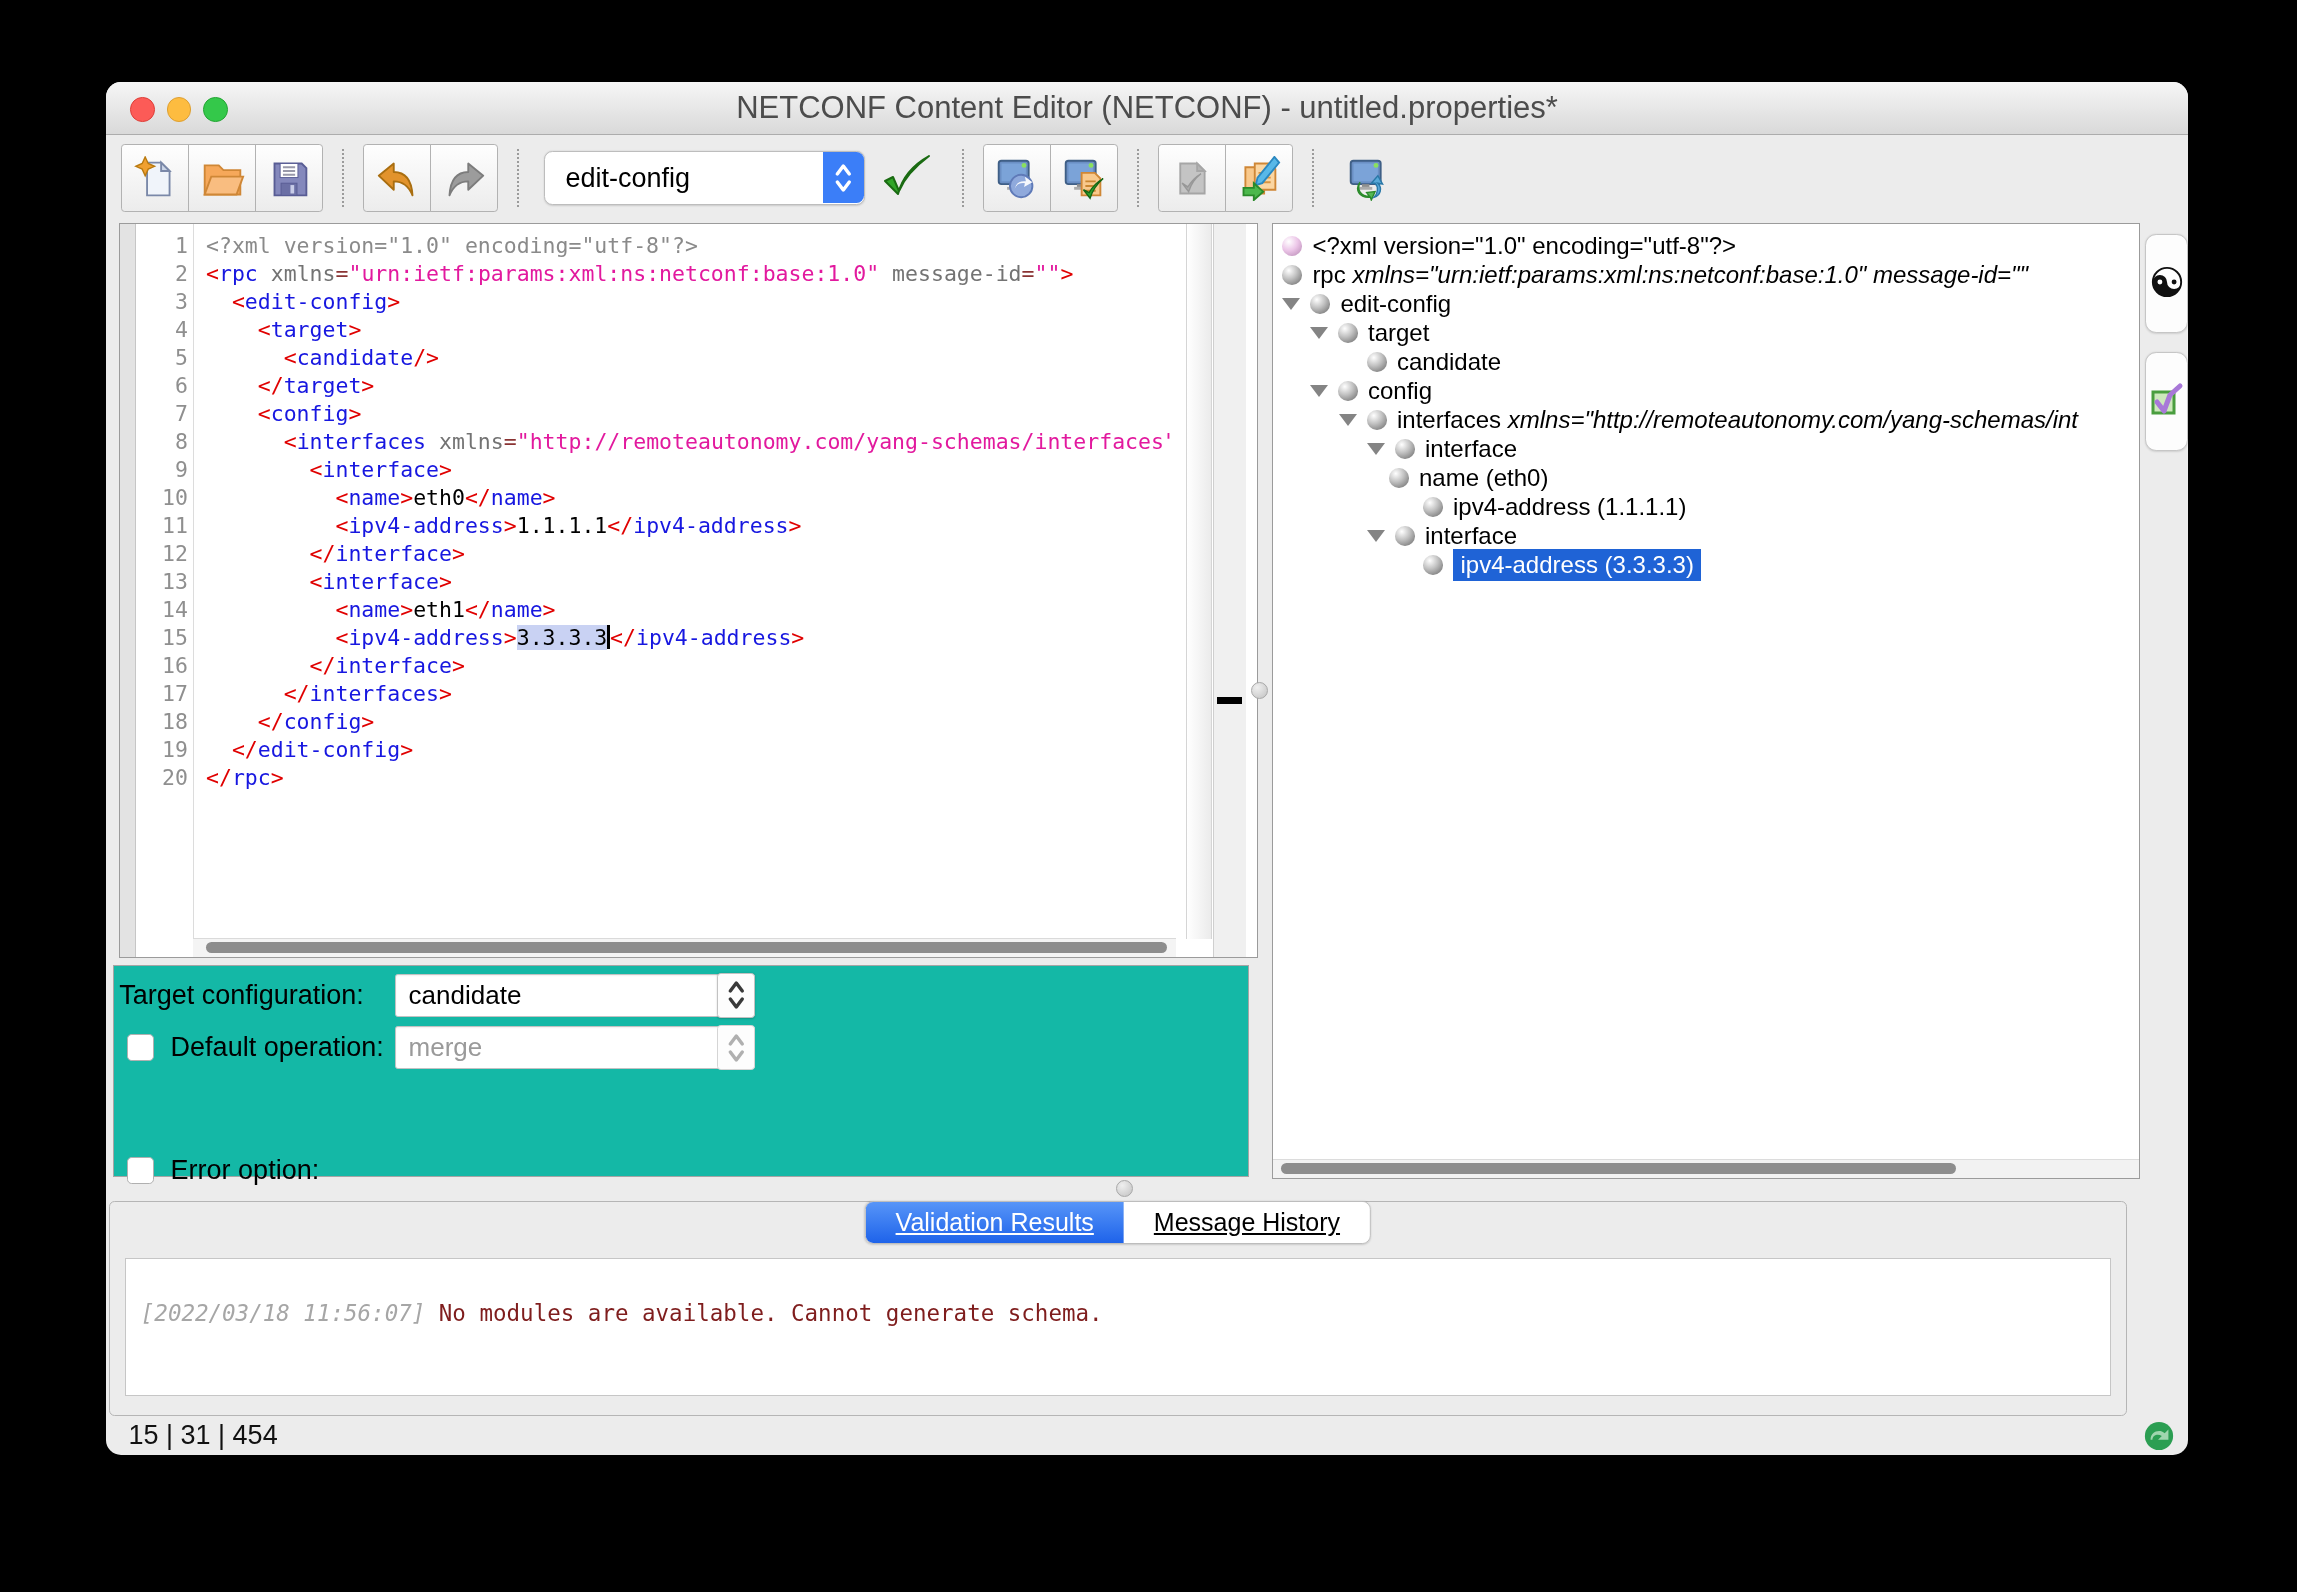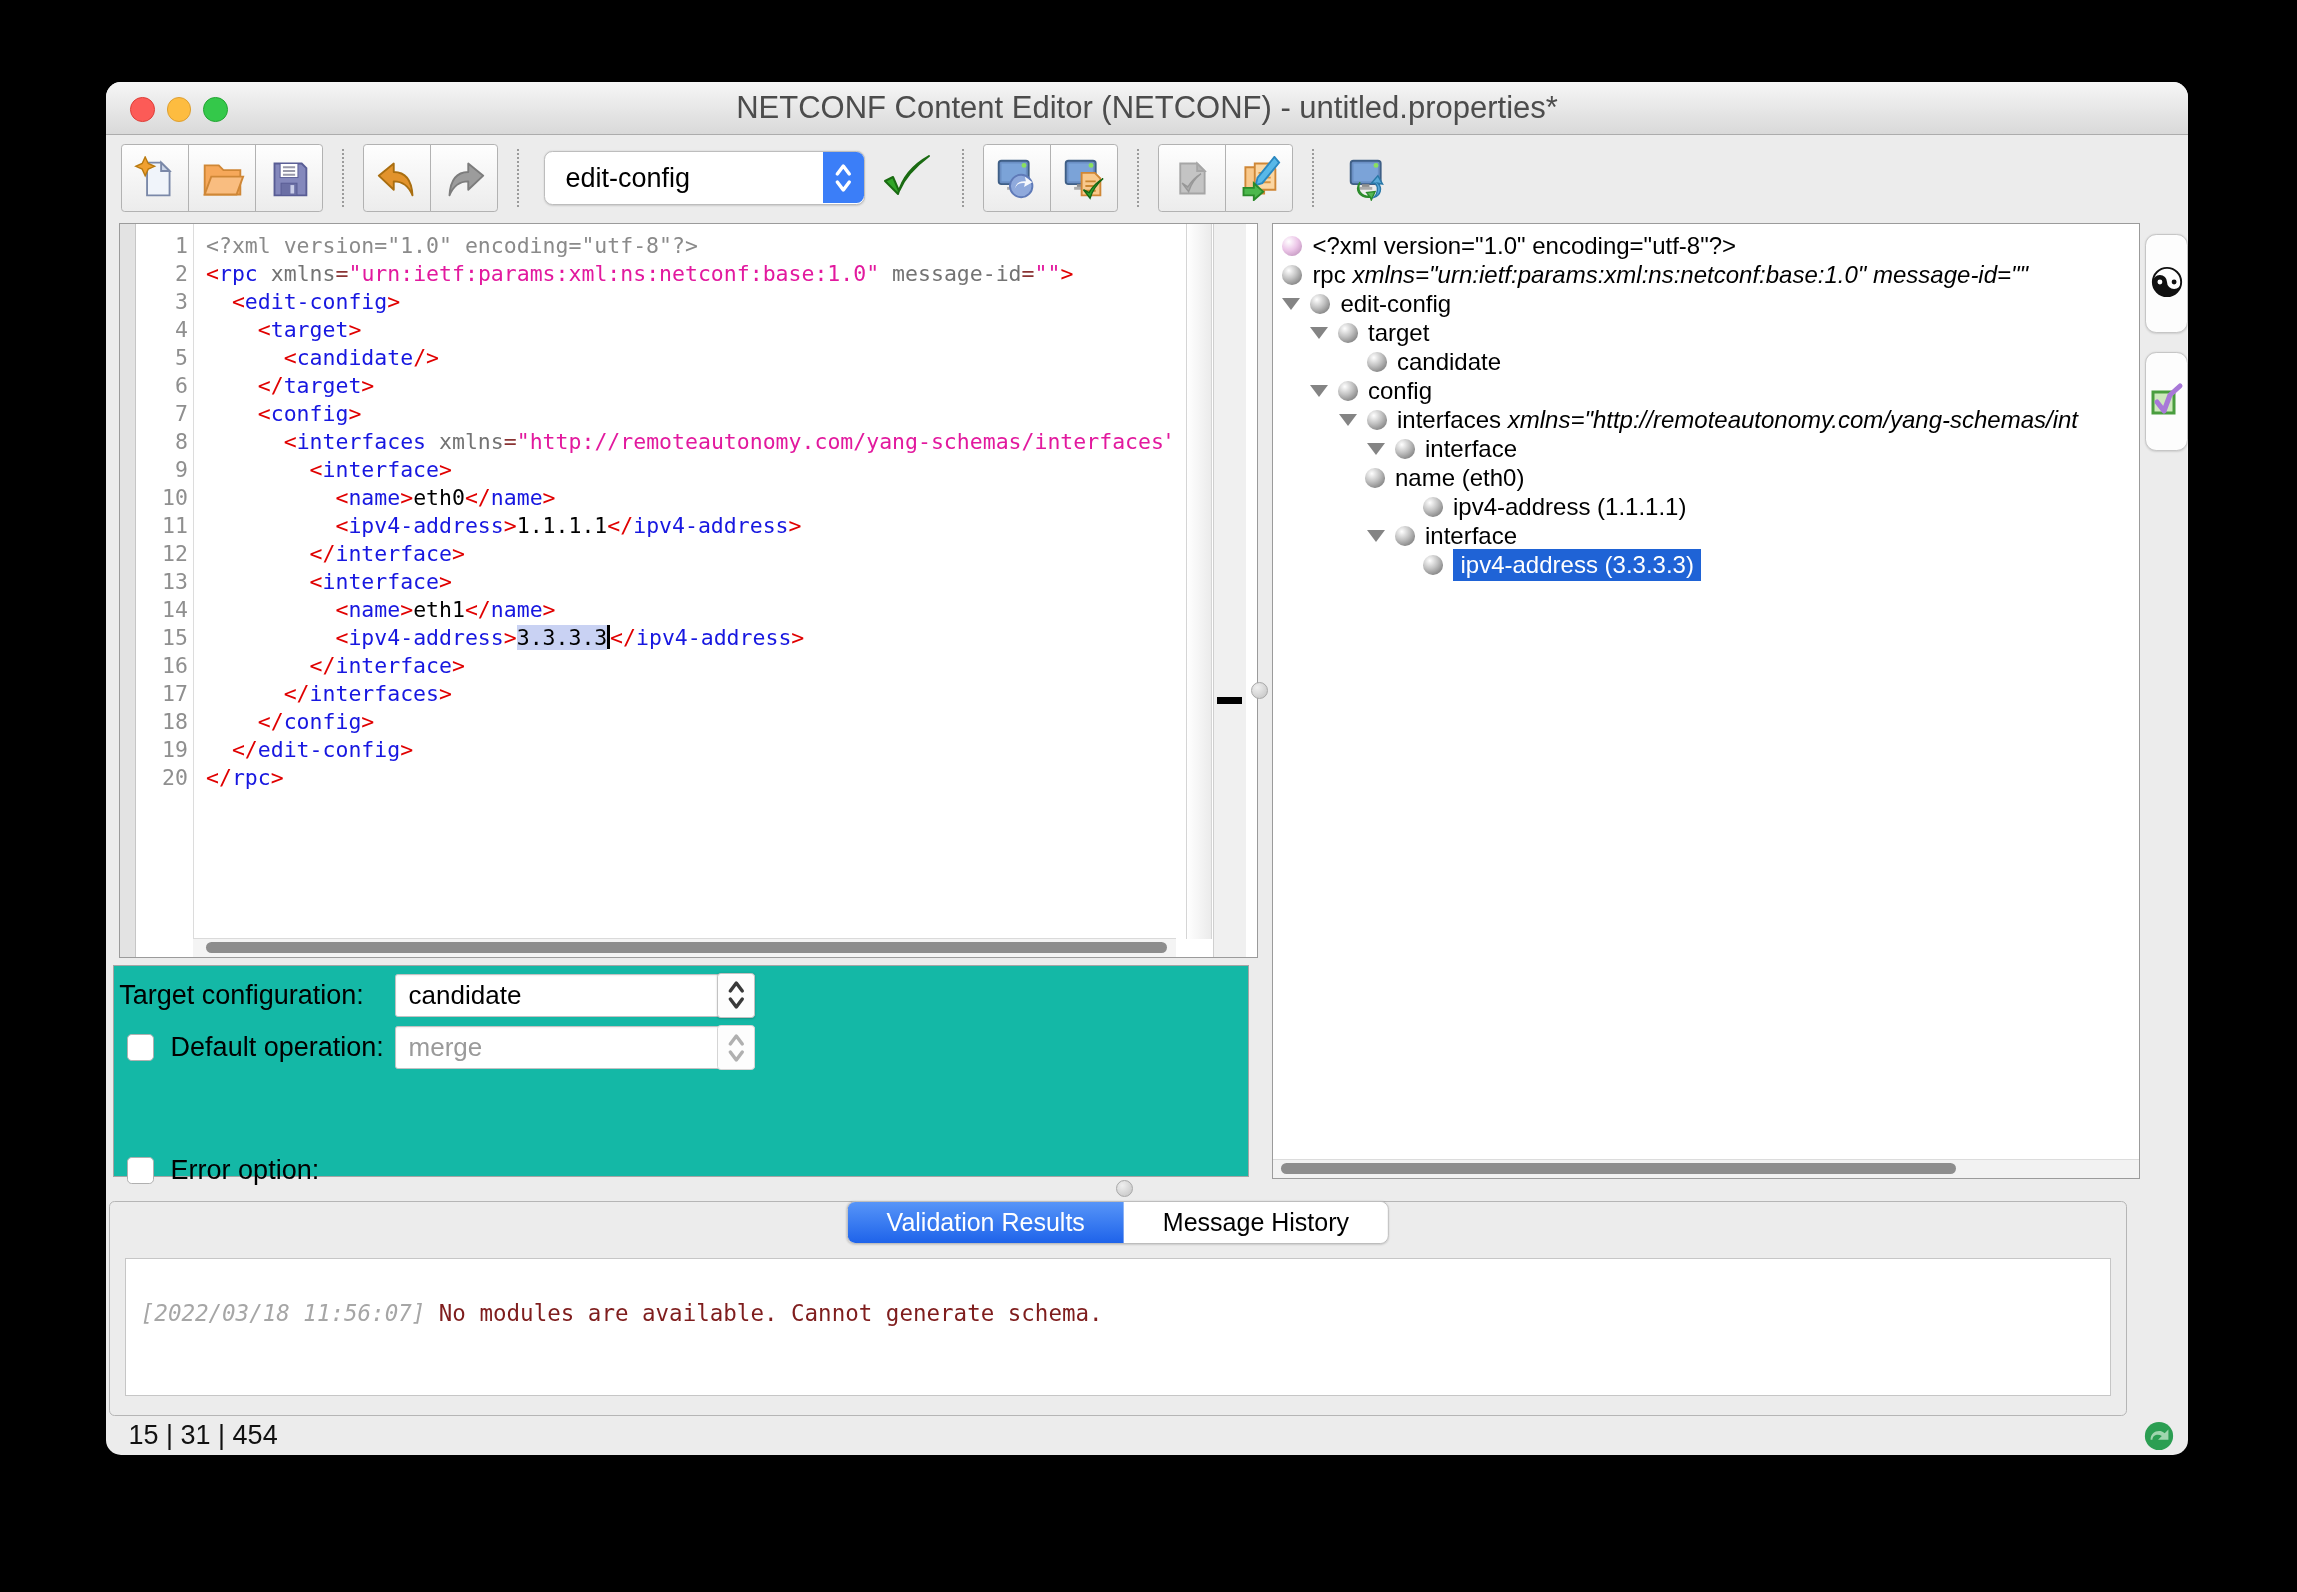--- a/index.html
+++ b/index.html
@@ -91,21 +91,21 @@
   .fselect.disabled .val{color:#9a9a9a;}
   .fselect .stepper{position:absolute;right:-1.9px;top:-1.9px;width:36px;height:43px;background:#fdfdfd;
     border:0.9px solid #c2c2c2;border-radius:3.7px;display:flex;align-items:center;justify-content:center;
     box-shadow:0 0.9px 1.9px rgba(0,0,0,.2);}
   .fselect.disabled .stepper{box-shadow:none;border-color:#d5d5d5;}
   
   #bottom-panel{position:absolute;left:2.8px;top:1119px;width:2018px;height:215px;box-sizing:border-box;
     border:0.9px solid #b5b5b5;border-radius:5.6px;background:#ececec;}
   #tabs{position:absolute;left:50%;transform:translateX(-50%);top:-0.9px;height:41px;display:flex;
     border:0.9px solid #bdbdbd;border-radius:8.4px;overflow:hidden;box-shadow:0 0.9px 1.9px rgba(0,0,0,.15);}
-  .tab{height:41px;line-height:41px;padding:0 39px;font-size:25px;background:#fff;color:#000;}
+  .tab{height:41px;line-height:41px;padding:0 30px;font-size:25px;background:#fff;color:#000;text-decoration:underline;}
   .tab.selected{background:linear-gradient(#5795f8,#1e63ea);color:#fff;}
   #log-box{position:absolute;left:15px;right:15px;top:56px;bottom:19px;background:#fff;
     border:0.9px solid #c6c6c6;}
   #log-line{position:absolute;left:15px;top:41px;font-family:"DejaVu Sans Mono",monospace;font-size:22.5px;white-space:pre;}
   #log-ts{color:#a6a6a6;font-style:italic;}
   #log-msg{color:#7f1d1d;}
   
   #status-text{position:absolute;left:22.5px;top:1334px;height:38px;line-height:38px;font-size:27px;color:#111;}
   #status-icon{position:absolute;right:13px;top:1338px;}
 </style>
@@ -336,21 +336,21 @@
         <div class="trow" style="padding-left: 66px;">
           <span class="expander"></span>
           <span class="sphere"></span>
           <span class="tlabel"><span>interfaces </span><span class="it">xmlns="http://remoteautonomy.com/yang-schemas/int</span></span>
         </div>
         <div class="trow" style="padding-left: 94px;">
           <span class="expander"></span>
           <span class="sphere"></span>
           <span class="tlabel"><span>interface</span></span>
         </div>
-        <div class="trow" style="padding-left: 92px;">
+        <div class="trow" style="padding-left: 116px;">
           <span class="sphere"></span>
           <span class="tlabel"><span>name (eth0)</span></span>
         </div>
         <div class="trow" style="padding-left: 150px;">
           <span class="sphere"></span>
           <span class="tlabel"><span>ipv4-address (1.1.1.1)</span></span>
         </div>
         <div class="trow" style="padding-left: 94px;">
           <span class="expander"></span>
           <span class="sphere"></span>

